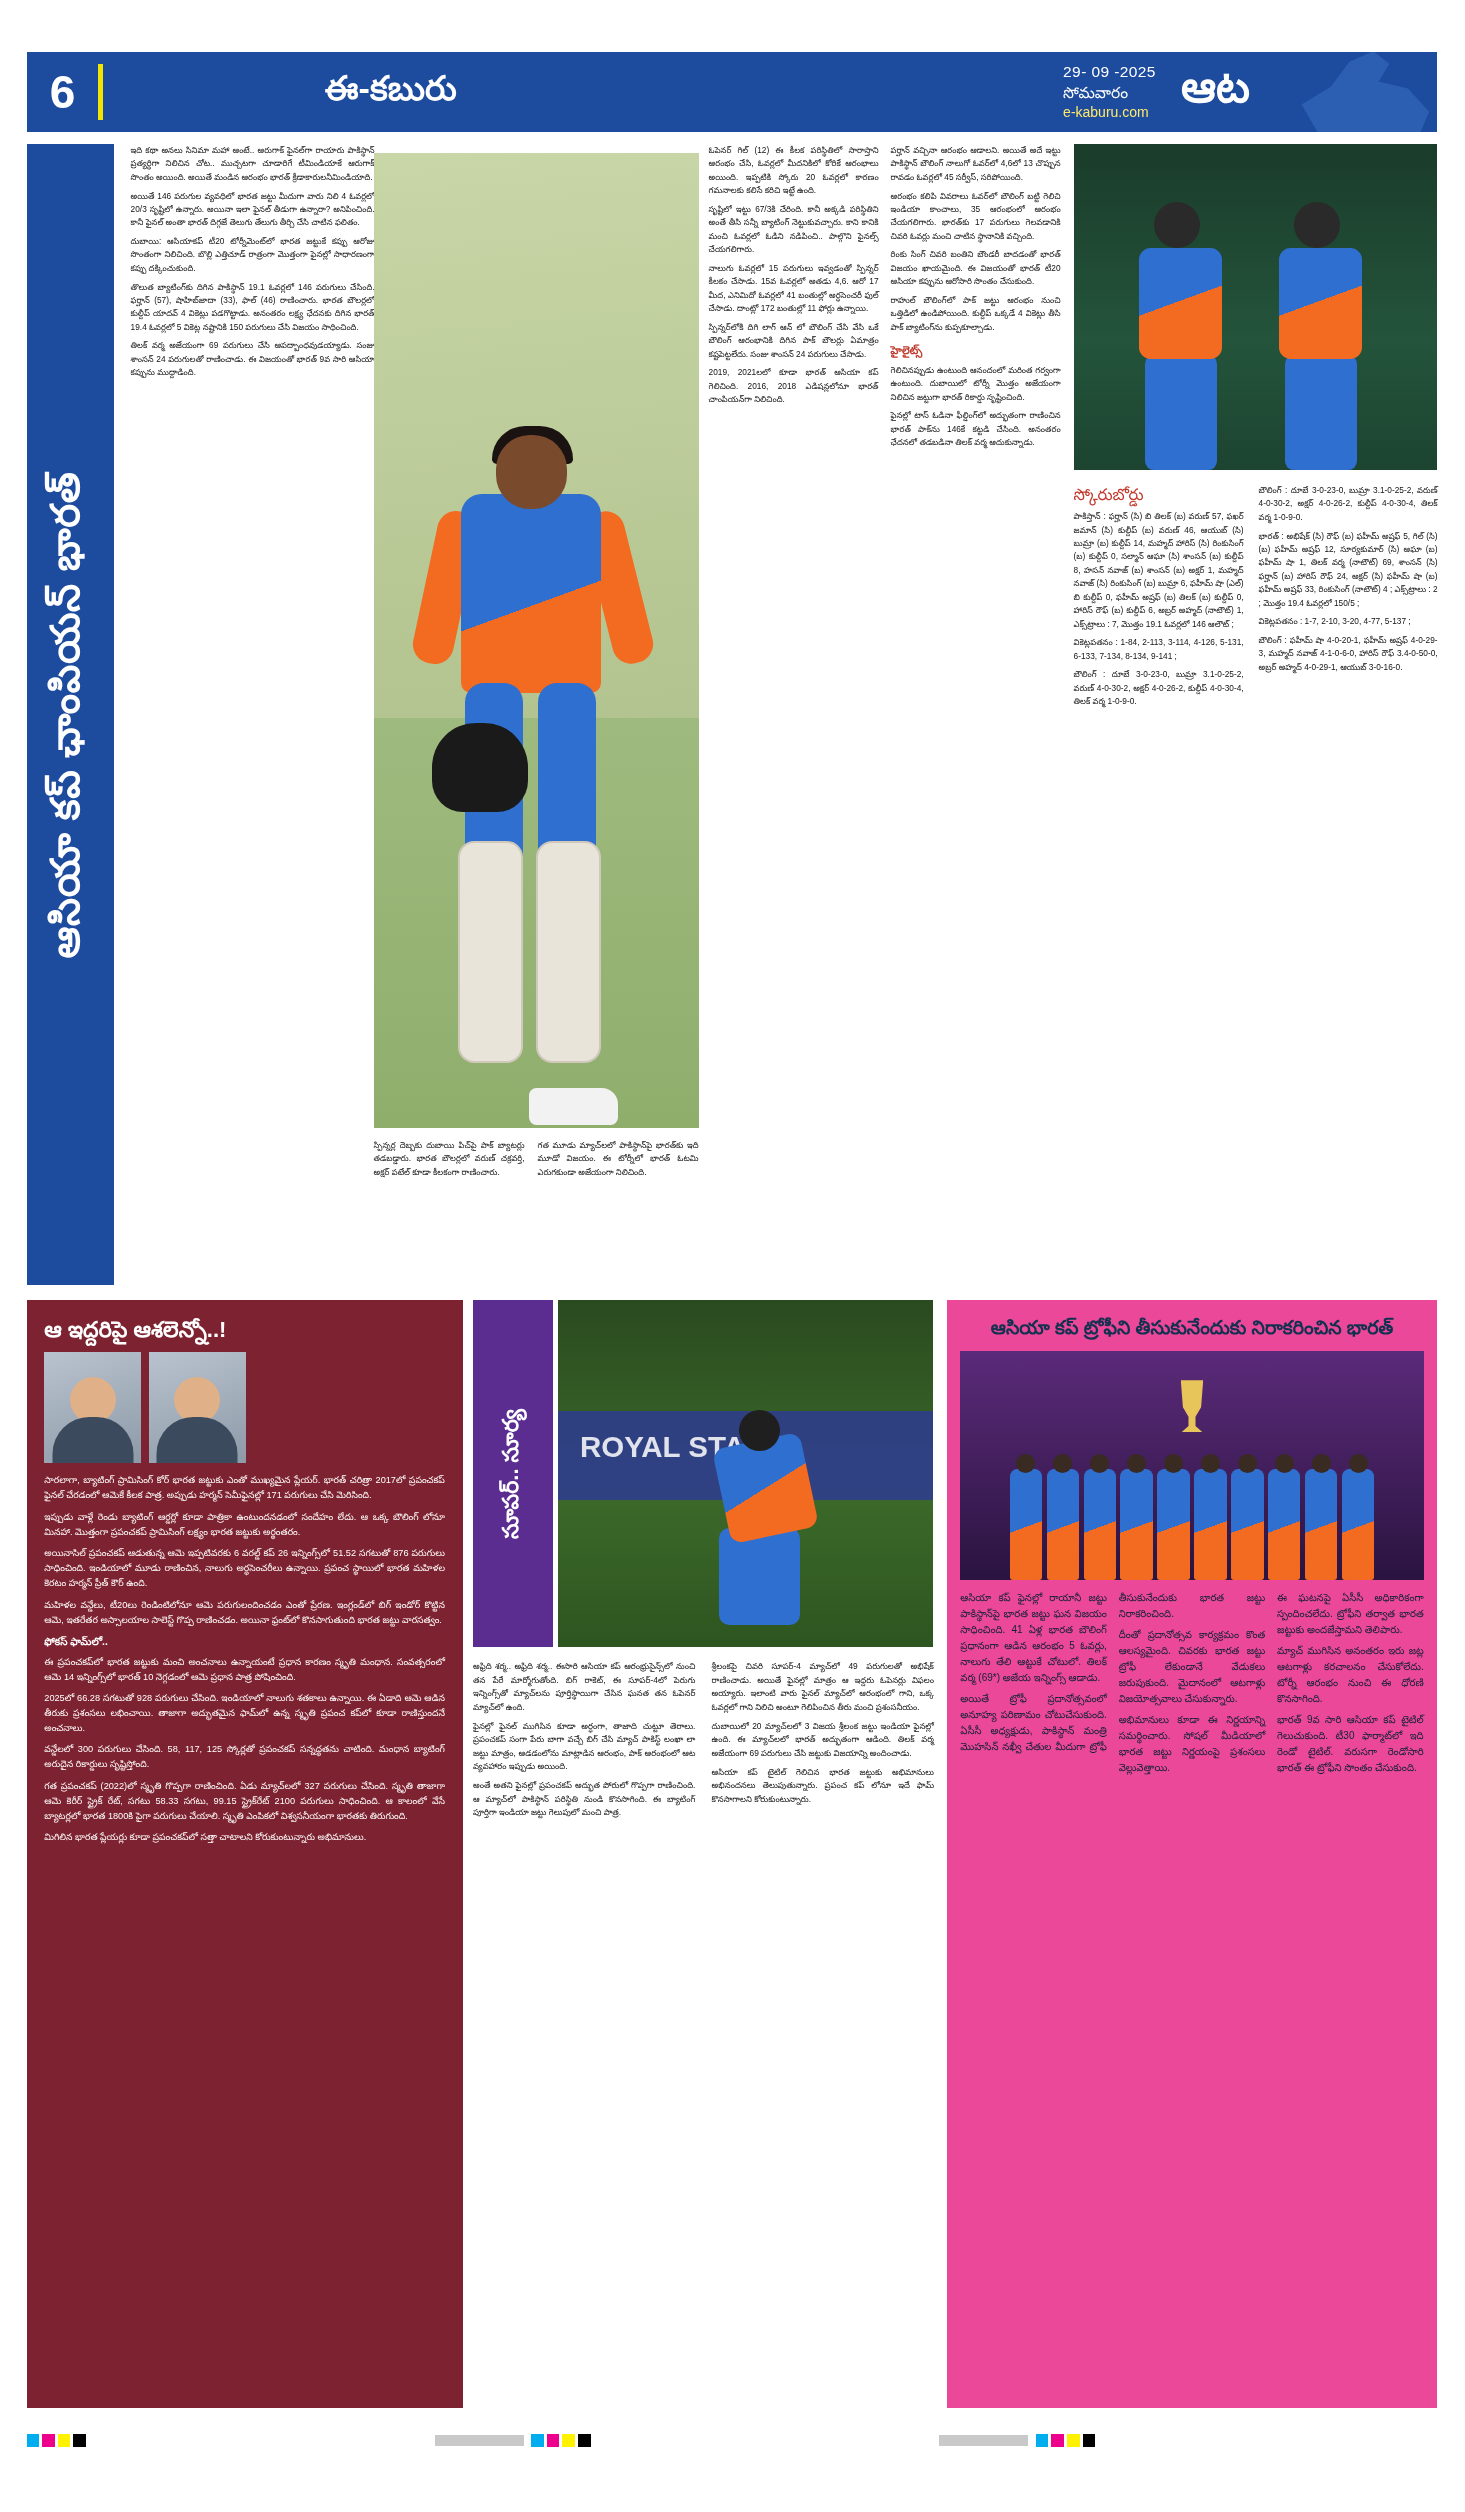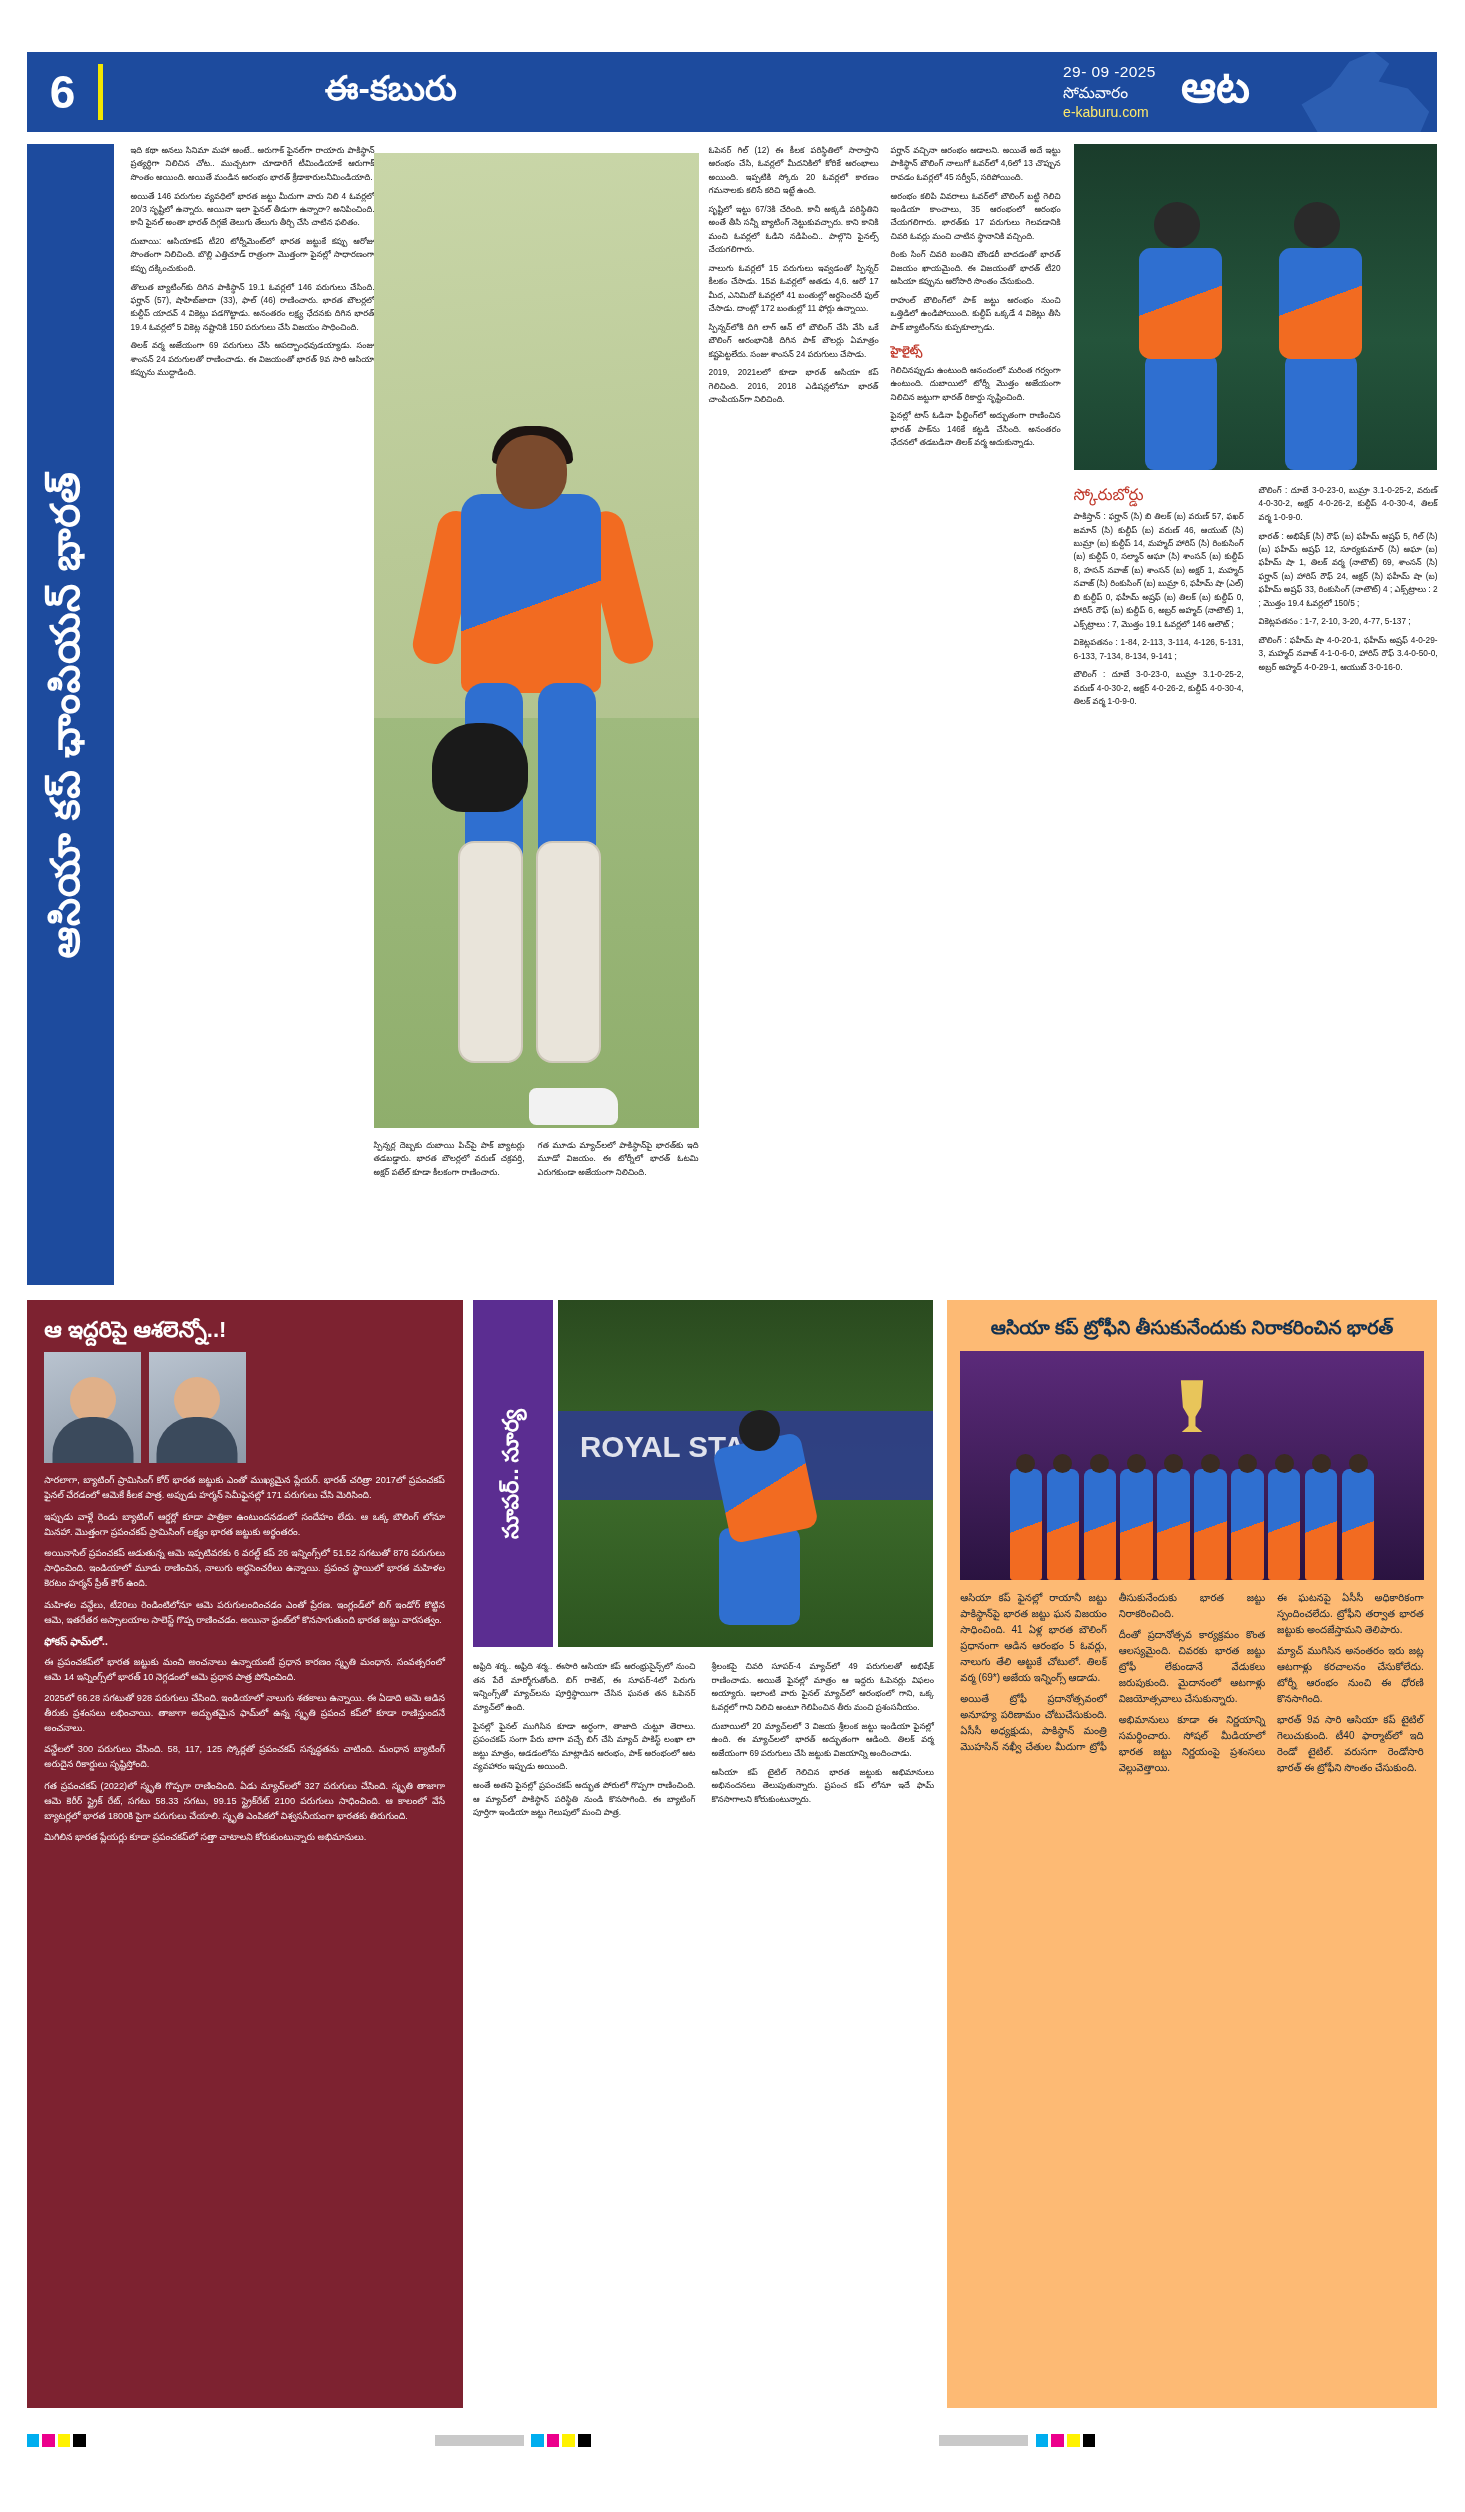--- a/index.html
+++ b/index.html
@@ -337,21 +337,21 @@
     line-height: 1.62;
     text-align: justify;
     color: #111111;
   }
   .bot-mid-text p { margin: 0 0 5.2px 0; }
 
   .bot-right {
     position: absolute;
     left: 947px; top: 1300px;
     width: 490px; height: 1108px;
-    background: #fdba74;
+    background: #ec4899;
     padding: 11.8px 13.3px;
   }
   .bot-right h2 {
     margin: 3px 0 10.3px 0;
     text-align: center;
     font-size: 19px;
     line-height: 1.35;
     color: #12304f;
     font-weight: bold;
   }
@@ -574,21 +574,21 @@
         <div class="p"></div>
       </div>
     </div>
     <div class="cols">
       <p>ఆసియా కప్‌ ఫైనల్లో రాయానీ జట్టు పాకిస్థాన్‌పై భారత జట్టు ఘన విజయం సాధించింది. 41 ఏళ్ల భారత బౌలింగ్‌ ప్రధానంగా ఆడిన ఆరంభం 5 ఓవర్లు, నాలుగు తేలి ఆట్టుకే చోటులో. తిలక్‌ వర్మ (69*) అజేయ ఇన్నింగ్స్‌ ఆడాడు.</p>
       <p>అయితే ట్రోఫీ ప్రదానోత్సవంలో అనూహ్య పరిణామం చోటుచేసుకుంది. ఏసీసీ అధ్యక్షుడు, పాకిస్థాన్‌ మంత్రి మొహసిన్‌ నఖ్వీ చేతుల మీదుగా ట్రోఫీ తీసుకునేందుకు భారత జట్టు నిరాకరించింది.</p>
       <p>దీంతో ప్రదానోత్సవ కార్యక్రమం కొంత ఆలస్యమైంది. చివరకు భారత జట్టు ట్రోఫీ లేకుండానే వేడుకలు జరుపుకుంది. మైదానంలో ఆటగాళ్లు విజయోత్సవాలు చేసుకున్నారు.</p>
       <p>అభిమానులు కూడా ఈ నిర్ణయాన్ని సమర్థించారు. సోషల్‌ మీడియాలో భారత జట్టు నిర్ణయంపై ప్రశంసలు వెల్లువెత్తాయి.</p>
       <p>ఈ ఘటనపై ఏసీసీ అధికారికంగా స్పందించలేదు. ట్రోఫీని తర్వాత భారత జట్టుకు అందజేస్తామని తెలిపారు.</p>
       <p>మ్యాచ్‌ ముగిసిన అనంతరం ఇరు జట్ల ఆటగాళ్లు కరచాలనం చేసుకోలేదు. టోర్నీ ఆరంభం నుంచి ఈ ధోరణి కొనసాగింది.</p>
-      <p>భారత్‌ 9వ సారి ఆసియా కప్‌ టైటిల్‌ గెలుచుకుంది. టీ40 ఫార్మాట్‌లో ఇది రెండో టైటిల్‌. వరుసగా రెండోసారి భారత్‌ ఈ ట్రోఫీని సొంతం చేసుకుంది.</p>
+      <p>భారత్‌ 9వ సారి ఆసియా కప్‌ టైటిల్‌ గెలుచుకుంది. టీ30 ఫార్మాట్‌లో ఇది రెండో టైటిల్‌. వరుసగా రెండోసారి భారత్‌ ఈ ట్రోఫీని సొంతం చేసుకుంది.</p>
     </div>
   </div>
 
   <div class="footer">
     <div class="swatch-group">
       <div class="sw" style="background:#00aeef"></div>
       <div class="sw" style="background:#ec008c"></div>
       <div class="sw" style="background:#fff200"></div>
       <div class="sw" style="background:#000000"></div>
     </div>

